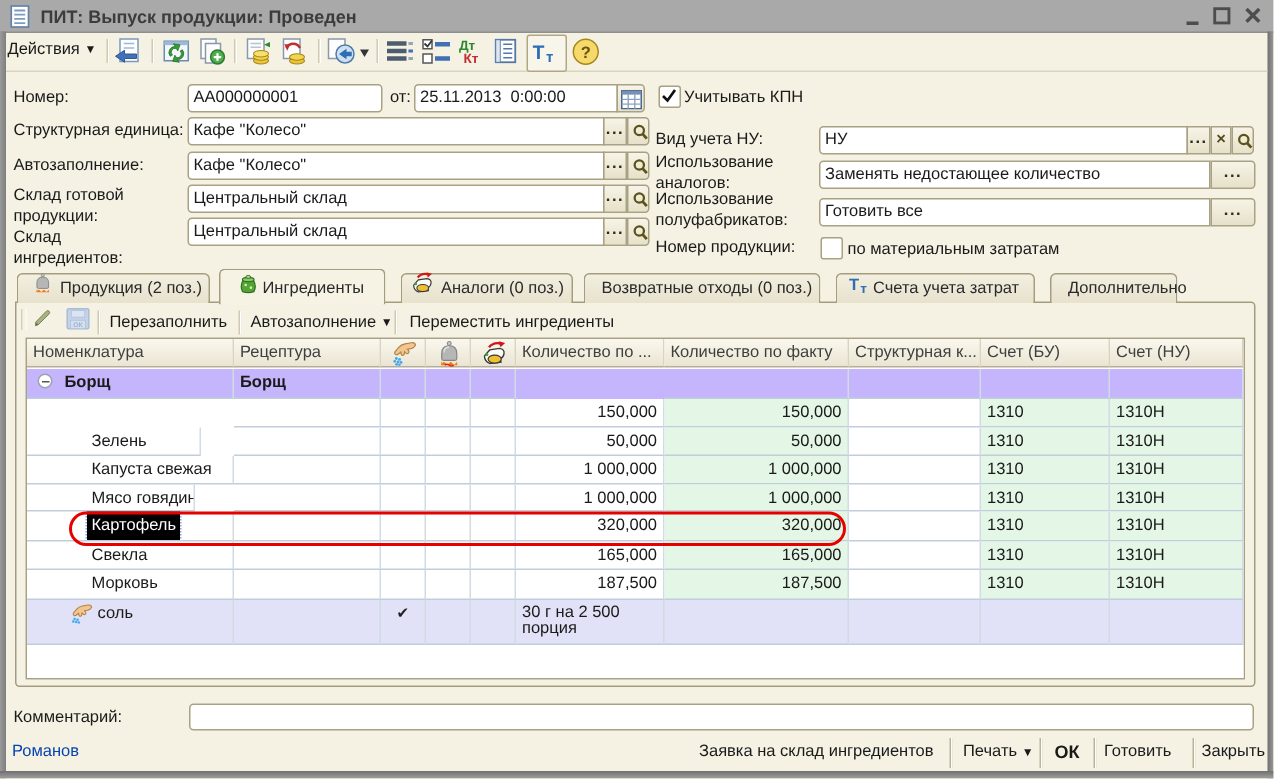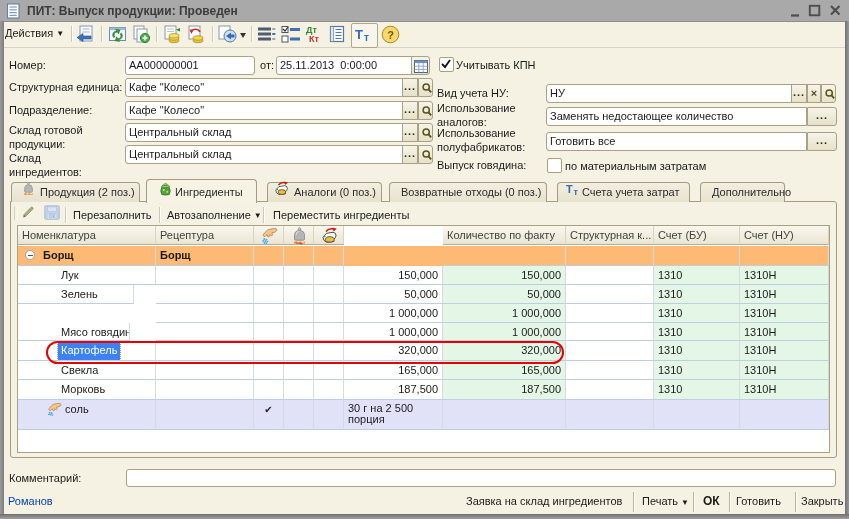--- a/index.html
+++ b/index.html
@@ -25,28 +25,28 @@
 .tab{top:182px;height:19px;background:linear-gradient(#f3efe0,#e7e2cd);border:1px solid #a39d7e;border-bottom:none;border-radius:4px 4px 0 0;line-height:19px;color:#2a2a2a}
 .tab.active{top:179px;height:23px;background:#f6f3e5;z-index:5;line-height:25px}
 #page{left:10px;top:201px;width:827px;height:257px;border:1px solid #a39d7e;border-radius:0 3px 3px 3px;background:#f5f2e4;box-sizing:border-box}
 
 #tbl{left:17px;top:225px;width:813px;height:228px;border:1px solid #a9a183;background:#fff;box-sizing:border-box}
 .hcell{top:0;height:19px;background:linear-gradient(#faf7ee,#eae5d2);border-right:1px solid #d9d4c0;border-bottom:1px solid #b3ad99;line-height:19px;color:#3f3f3f;box-sizing:border-box;padding-left:4px}
 .cell{box-sizing:border-box;border-right:1px solid #d2dbe4;border-bottom:1px solid #c0cedc;overflow:hidden;white-space:nowrap}
 .num{text-align:right;padding-right:4px}
 .txt{padding-left:4px}
 .green{background:#e4f6e6}
-.yellow{background:#fdba74}
+.yellow{background:#c4b5fd}
 .lav{background:#e1e1f7}
 .row .cell{line-height:18px}
 .ind{padding-left:43px}
 .ind2{padding-left:40px}
 .txt2{padding-left:7px;line-height:19px!important}
 .txt2 b,.row .txt b{font-size:11px}
-.sel{background:#3b82f6;color:#fff;outline:1px dotted #8fa0e0;padding:16px 3px}
+.sel{background:#000000;color:#fff;outline:1px dotted #8fa0e0;padding:16px 3px}
 .ctr{text-align:center}
 .chk{font-size:10px;color:#222}
 .txt30{padding-left:4px;line-height:10.5px!important;padding-top:3px}
 .cellf{box-sizing:border-box;border-right:none;background:#fff}
 .fillr .cellf{border-bottom:none}
 .exp{display:inline-block;width:8px;height:8px;border:1px solid #9aa4ae;border-radius:50%;background:#fff;position:relative;margin-right:8px;vertical-align:-1px}
 .exp:after{content:"";position:absolute;left:1.5px;top:3.5px;width:5px;height:1px;background:#555}
 .sol{padding-left:47px}
 .bsep{width:1px;background:#b9b49a;border-right:1px solid #fdfdf6}
 </style></head><body>
@@ -209,21 +209,21 @@
 <div class="abs fld" style="left:546px;top:84px;width:246px;border-radius:3px 0 0 3px">НУ</div>
 <div class="abs fbtn dots" style="left:791px;top:84px;width:16px;height:19px">...</div>
 <div class="abs fbtn" style="left:807px;top:84px;width:14px;height:19px;font-weight:bold;color:#55491a;line-height:17px">×</div>
 <div class="abs fbtn lens" style="left:821px;top:84px;width:15px;height:19px;border-radius:0 3px 3px 0">
     <svg width="12" height="13" viewBox="0 0 12 13">
       <circle cx="5.2" cy="5" r="3.1" fill="none" stroke="#5d5318" stroke-width="1.5"></circle>
       <line x1="7.5" y1="7.4" x2="10.2" y2="10.4" stroke="#5d5318" stroke-width="1.9"></line>
     </svg>
   </div>
 
-<div class="abs lbl" style="left:9px;top:104px">Подразделение:</div>
+<div class="abs lbl" style="left:9px;top:104px">Автозаполнение:</div>
 <div class="abs fld" style="left:125px;top:101px;width:278px;border-radius:3px 0 0 3px">Кафе "Колесо"</div>
 <div class="abs fbtn dots" style="left:402px;top:101px;width:16px;height:19px">...</div>
 <div class="abs fbtn lens" style="left:418px;top:101px;width:15px;height:19px;border-radius:0 3px 3px 0">
     <svg width="12" height="13" viewBox="0 0 12 13">
       <circle cx="5.2" cy="5" r="3.1" fill="none" stroke="#5d5318" stroke-width="1.5"></circle>
       <line x1="7.5" y1="7.4" x2="10.2" y2="10.4" stroke="#5d5318" stroke-width="1.9"></line>
     </svg>
   </div>
 
 <div class="abs lbl" style="left:437px;top:101px;line-height:14px">Использование<br>аналогов:</div>
@@ -247,21 +247,21 @@
 <div class="abs lbl" style="left:9px;top:151px;line-height:14px">Склад<br>ингредиентов:</div>
 <div class="abs fld" style="left:125px;top:145px;width:278px;border-radius:3px 0 0 3px">Центральный склад</div>
 <div class="abs fbtn dots" style="left:402px;top:145px;width:16px;height:19px">...</div>
 <div class="abs fbtn lens" style="left:418px;top:145px;width:15px;height:19px;border-radius:0 3px 3px 0">
     <svg width="12" height="13" viewBox="0 0 12 13">
       <circle cx="5.2" cy="5" r="3.1" fill="none" stroke="#5d5318" stroke-width="1.5"></circle>
       <line x1="7.5" y1="7.4" x2="10.2" y2="10.4" stroke="#5d5318" stroke-width="1.9"></line>
     </svg>
   </div>
 
-<div class="abs lbl" style="left:437px;top:159px">Выпуск говядина:</div>
+<div class="abs lbl" style="left:437px;top:159px">Номер продукции:</div>
 <div class="abs cb" style="left:547px;top:158px"></div>
 <div class="abs lbl" style="left:565px;top:160px">по материальным затратам</div>
 
 <div class="abs" id="page"></div>
 <div class="abs tab" style="left:11px;width:127px"><span style="margin-left:28px">Продукция (2 поз.)</span></div>
 <div class="abs tab active" style="left:146px;width:109px"><span style="margin-left:28px">Ингредиенты</span></div>
 <div class="abs tab" style="left:267px;width:113px"><span style="margin-left:26px">Аналоги (0 поз.)</span></div>
 <div class="abs tab" style="left:389px;width:156px"><span style="margin-left:11px">Возвратные отходы (0 поз.)</span></div>
 <div class="abs tab" style="left:557px;width:131px"><span style="margin-left:24px">Счета учета затрат</span></div>
 <div class="abs tab" style="left:700px;width:83px"><span style="margin-left:11px">Дополнительно</span></div>
@@ -273,38 +273,38 @@
 <div class="abs tsep" style="left:159px;top:207px"></div>
 <div class="abs tsep" style="left:263px;top:207px"></div>
 
 <div class="abs" id="tbl"></div>
 <div class="abs" style="left:18px;top:226px;width:811px;height:20px">
 <div class="abs hcell" style="left:138px;width:98px">Рецептура</div>
 <div class="abs hcell" style="left:0px;width:138px">Номенклатура</div>
 <div class="abs hcell" style="left:236px;width:30px"></div>
 <div class="abs hcell" style="left:266px;width:30px"></div>
 <div class="abs hcell" style="left:296px;width:30px"></div>
+<div class="abs hcell" style="left:326px;width:99px">Количество по ...</div>
 <div class="abs hcell" style="left:425px;width:123px">Количество по факту</div>
 <div class="abs hcell" style="left:548px;width:88px">Структурная к...</div>
 <div class="abs hcell" style="left:636px;width:86px">Счет (БУ)</div>
 <div class="abs hcell" style="left:722px;width:89px">Счет (НУ)</div>
 </div>
 <div class="abs row yellow" style="left:18px;top:246px;width:811px;height:20px">
 <div class="abs cell txt2" style="left:0px;width:138px;height:20px"><span class="exp"></span><b>Борщ</b></div>
 <div class="abs cell txt" style="left:138px;width:98px;height:20px"><b>Борщ</b></div>
 <div class="abs cell " style="left:236px;width:30px;height:20px"></div>
 <div class="abs cell " style="left:266px;width:30px;height:20px"></div>
 <div class="abs cell " style="left:296px;width:30px;height:20px"></div>
 <div class="abs cell " style="left:425px;width:123px;height:20px"></div>
 <div class="abs cell " style="left:548px;width:88px;height:20px"></div>
 <div class="abs cell " style="left:636px;width:86px;height:20px"></div>
 <div class="abs cell " style="left:722px;width:89px;height:20px"></div>
 </div>
 <div class="abs row " style="left:18px;top:266px;width:811px;height:19px">
-<div class="abs cell ind" style="left:0px;width:138px;height:19px">Лук</div>
 <div class="abs cell " style="left:138px;width:98px;height:19px"></div>
 <div class="abs cell " style="left:236px;width:30px;height:19px"></div>
 <div class="abs cell " style="left:266px;width:30px;height:19px"></div>
 <div class="abs cell " style="left:296px;width:30px;height:19px"></div>
 <div class="abs cell num" style="left:326px;width:99px;height:19px">150,000</div>
 <div class="abs cell green num" style="left:425px;width:123px;height:19px">150,000</div>
 <div class="abs cell " style="left:548px;width:88px;height:19px"></div>
 <div class="abs cell green txt" style="left:636px;width:86px;height:19px">1310</div>
 <div class="abs cell green txt" style="left:722px;width:89px;height:19px">1310Н</div>
 </div>
@@ -314,20 +314,21 @@
 <div class="abs cell " style="left:236px;width:30px;height:19px"></div>
 <div class="abs cell " style="left:266px;width:30px;height:19px"></div>
 <div class="abs cell " style="left:296px;width:30px;height:19px"></div>
 <div class="abs cell num" style="left:326px;width:99px;height:19px">50,000</div>
 <div class="abs cell green num" style="left:425px;width:123px;height:19px">50,000</div>
 <div class="abs cell " style="left:548px;width:88px;height:19px"></div>
 <div class="abs cell green txt" style="left:636px;width:86px;height:19px">1310</div>
 <div class="abs cell green txt" style="left:722px;width:89px;height:19px">1310Н</div>
 </div>
 <div class="abs row " style="left:18px;top:304px;width:811px;height:19px">
+<div class="abs cell ind" style="left:0px;width:138px;height:19px">Капуста свежая</div>
 <div class="abs cell " style="left:138px;width:98px;height:19px"></div>
 <div class="abs cell " style="left:236px;width:30px;height:19px"></div>
 <div class="abs cell " style="left:266px;width:30px;height:19px"></div>
 <div class="abs cell " style="left:296px;width:30px;height:19px"></div>
 <div class="abs cell num" style="left:326px;width:99px;height:19px">1 000,000</div>
 <div class="abs cell green num" style="left:425px;width:123px;height:19px">1 000,000</div>
 <div class="abs cell " style="left:548px;width:88px;height:19px"></div>
 <div class="abs cell green txt" style="left:636px;width:86px;height:19px">1310</div>
 <div class="abs cell green txt" style="left:722px;width:89px;height:19px">1310Н</div>
 </div>

